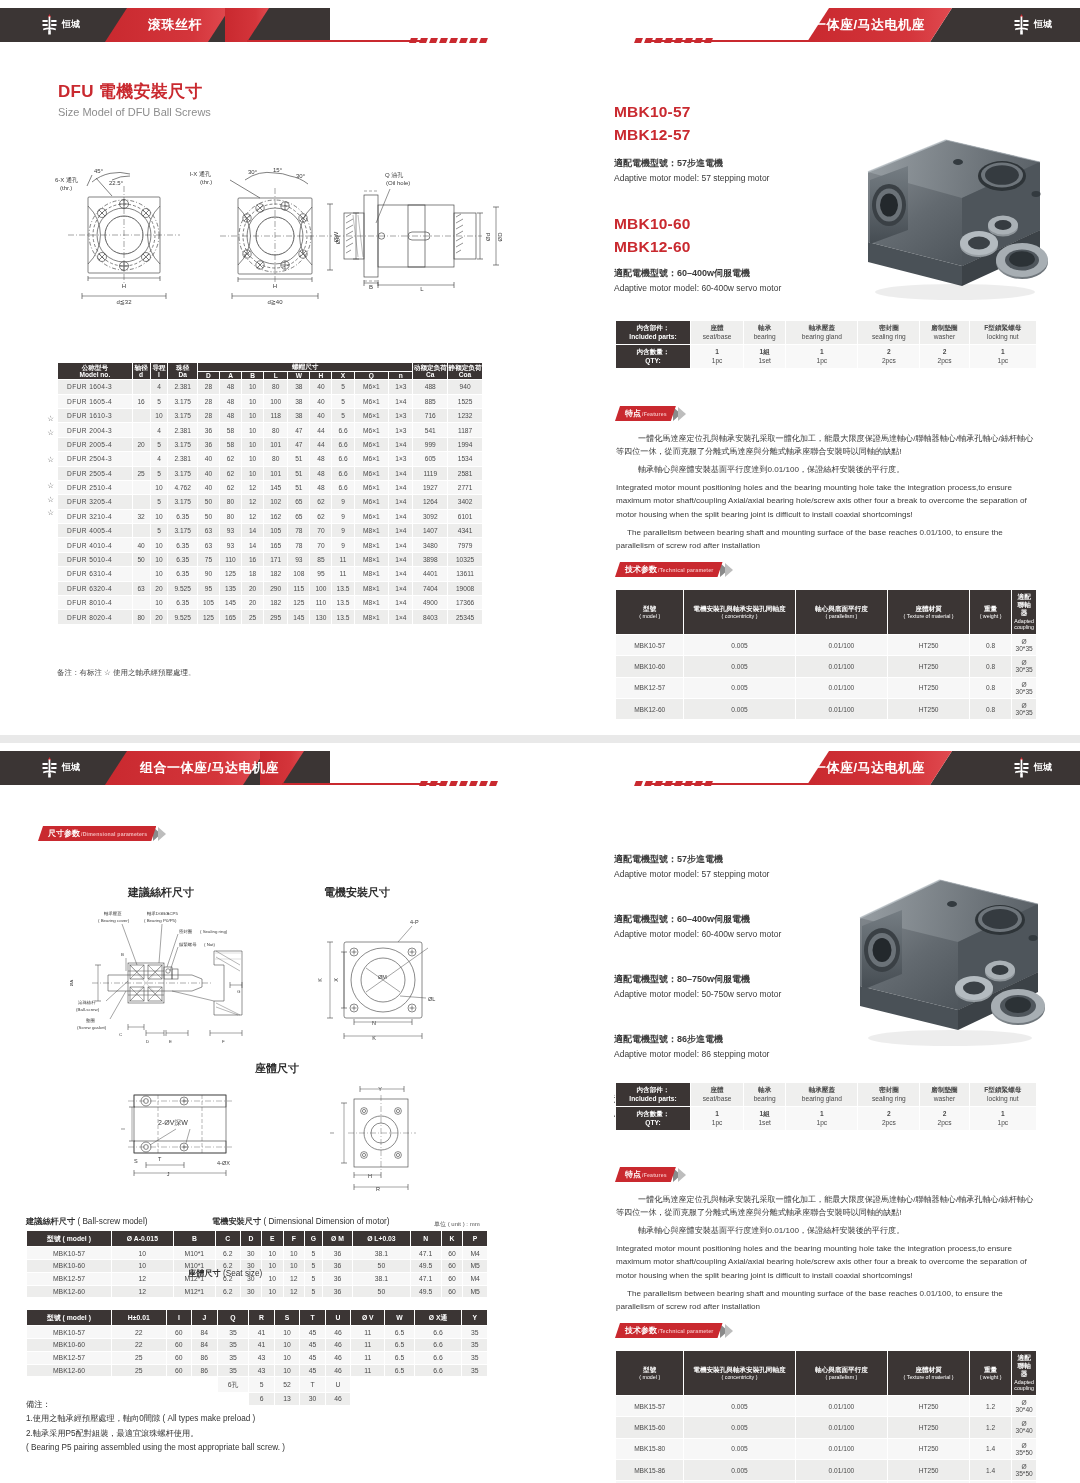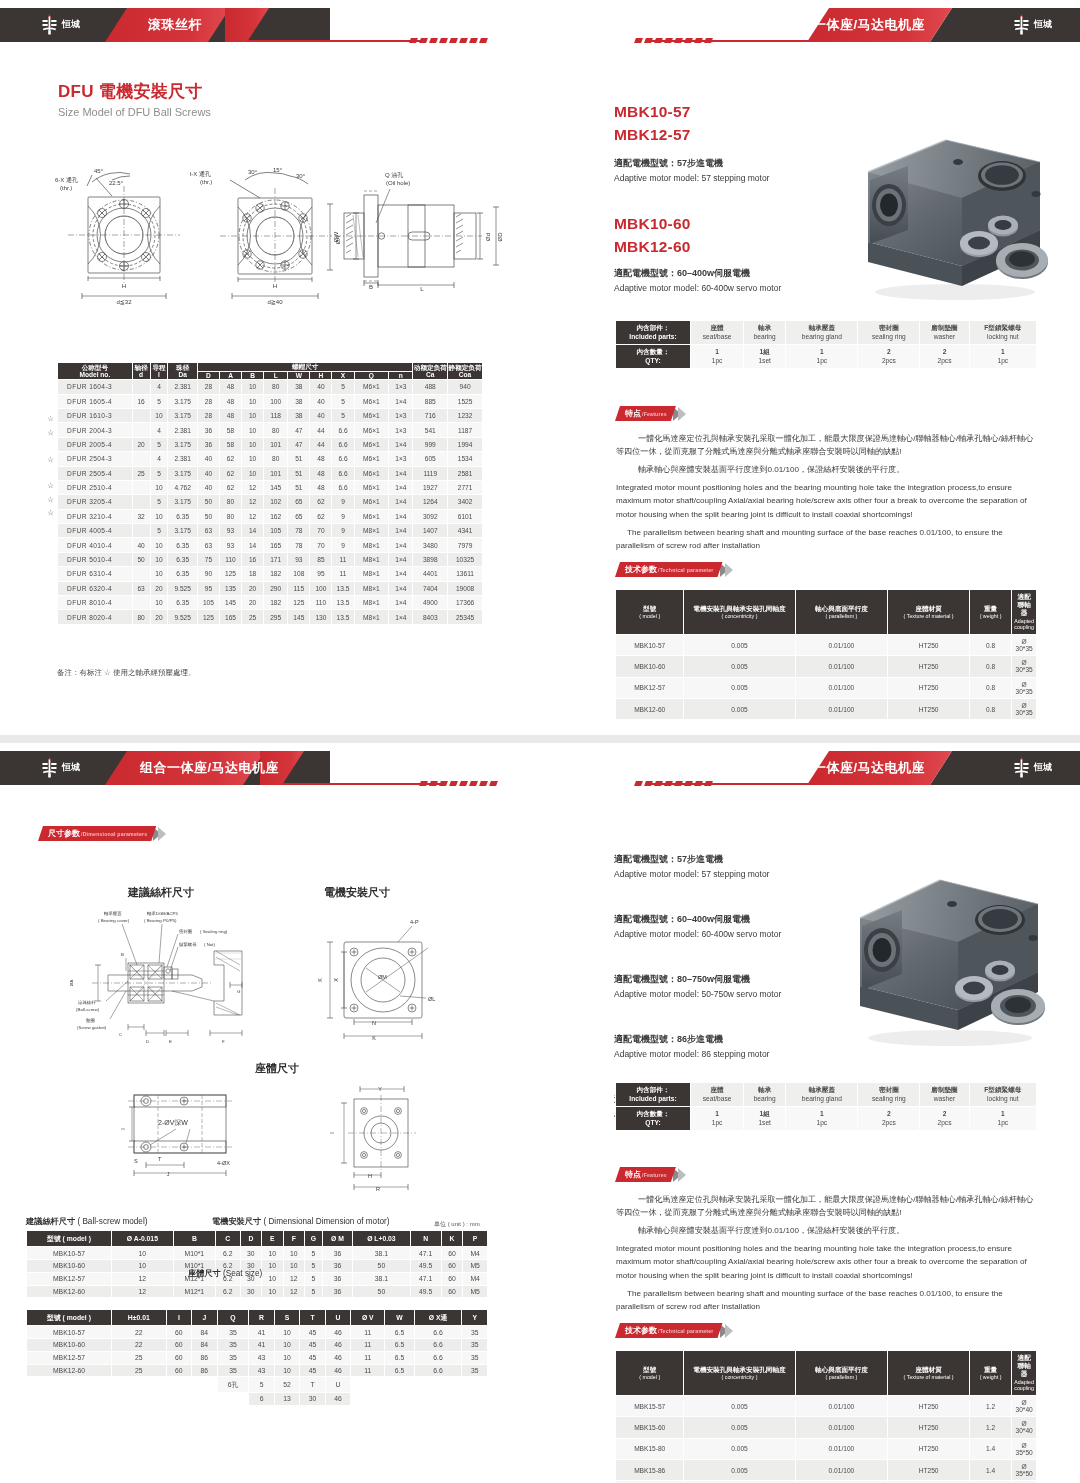--- a/index.html
+++ b/index.html
@@ -1308,20 +1308,26 @@
           <td>30</td>
           <td>46</td>
           <td class="blank"></td>
           <td class="blank"></td>
           <td class="blank"></td>
           <td class="blank"></td>
         </tr>
       </tbody>
   </table>
 
+  <div class="remark" style="left:26px;top:655px;">
+    <div>備注：</div>
+    <div>1.使用之軸承經預壓處理，軸向0間隙 ( All types make preload )</div>
+    <div>2.軸承采用P5配對組裝，最適宜滾珠螺杆使用。</div>
+    <div>( Bearing P5 pairing assembled using the most appropriate ball screw. )</div>
+  </div>
 </div>
 
 <div class="page p-br">
   <div class="hdr">
     <div class="darkbar" style="right:0;width:110px;"></div>
     <div class="darkbar" style="right:110px;width:40px;clip-path:polygon(22px 0,100% 0,100% 100%,0 100%);"></div>
     <div class="redtab" style="right:128px;width:145px;clip-path:polygon(22px 0,100% 0,calc(100% - 22px) 100%,0 100%);"></div>
     <div class="redline" style="right:265px;top:32px;width:170px;"></div>
     <div class="dashes" style="left:95px;top:30px;">
       <i></i>

